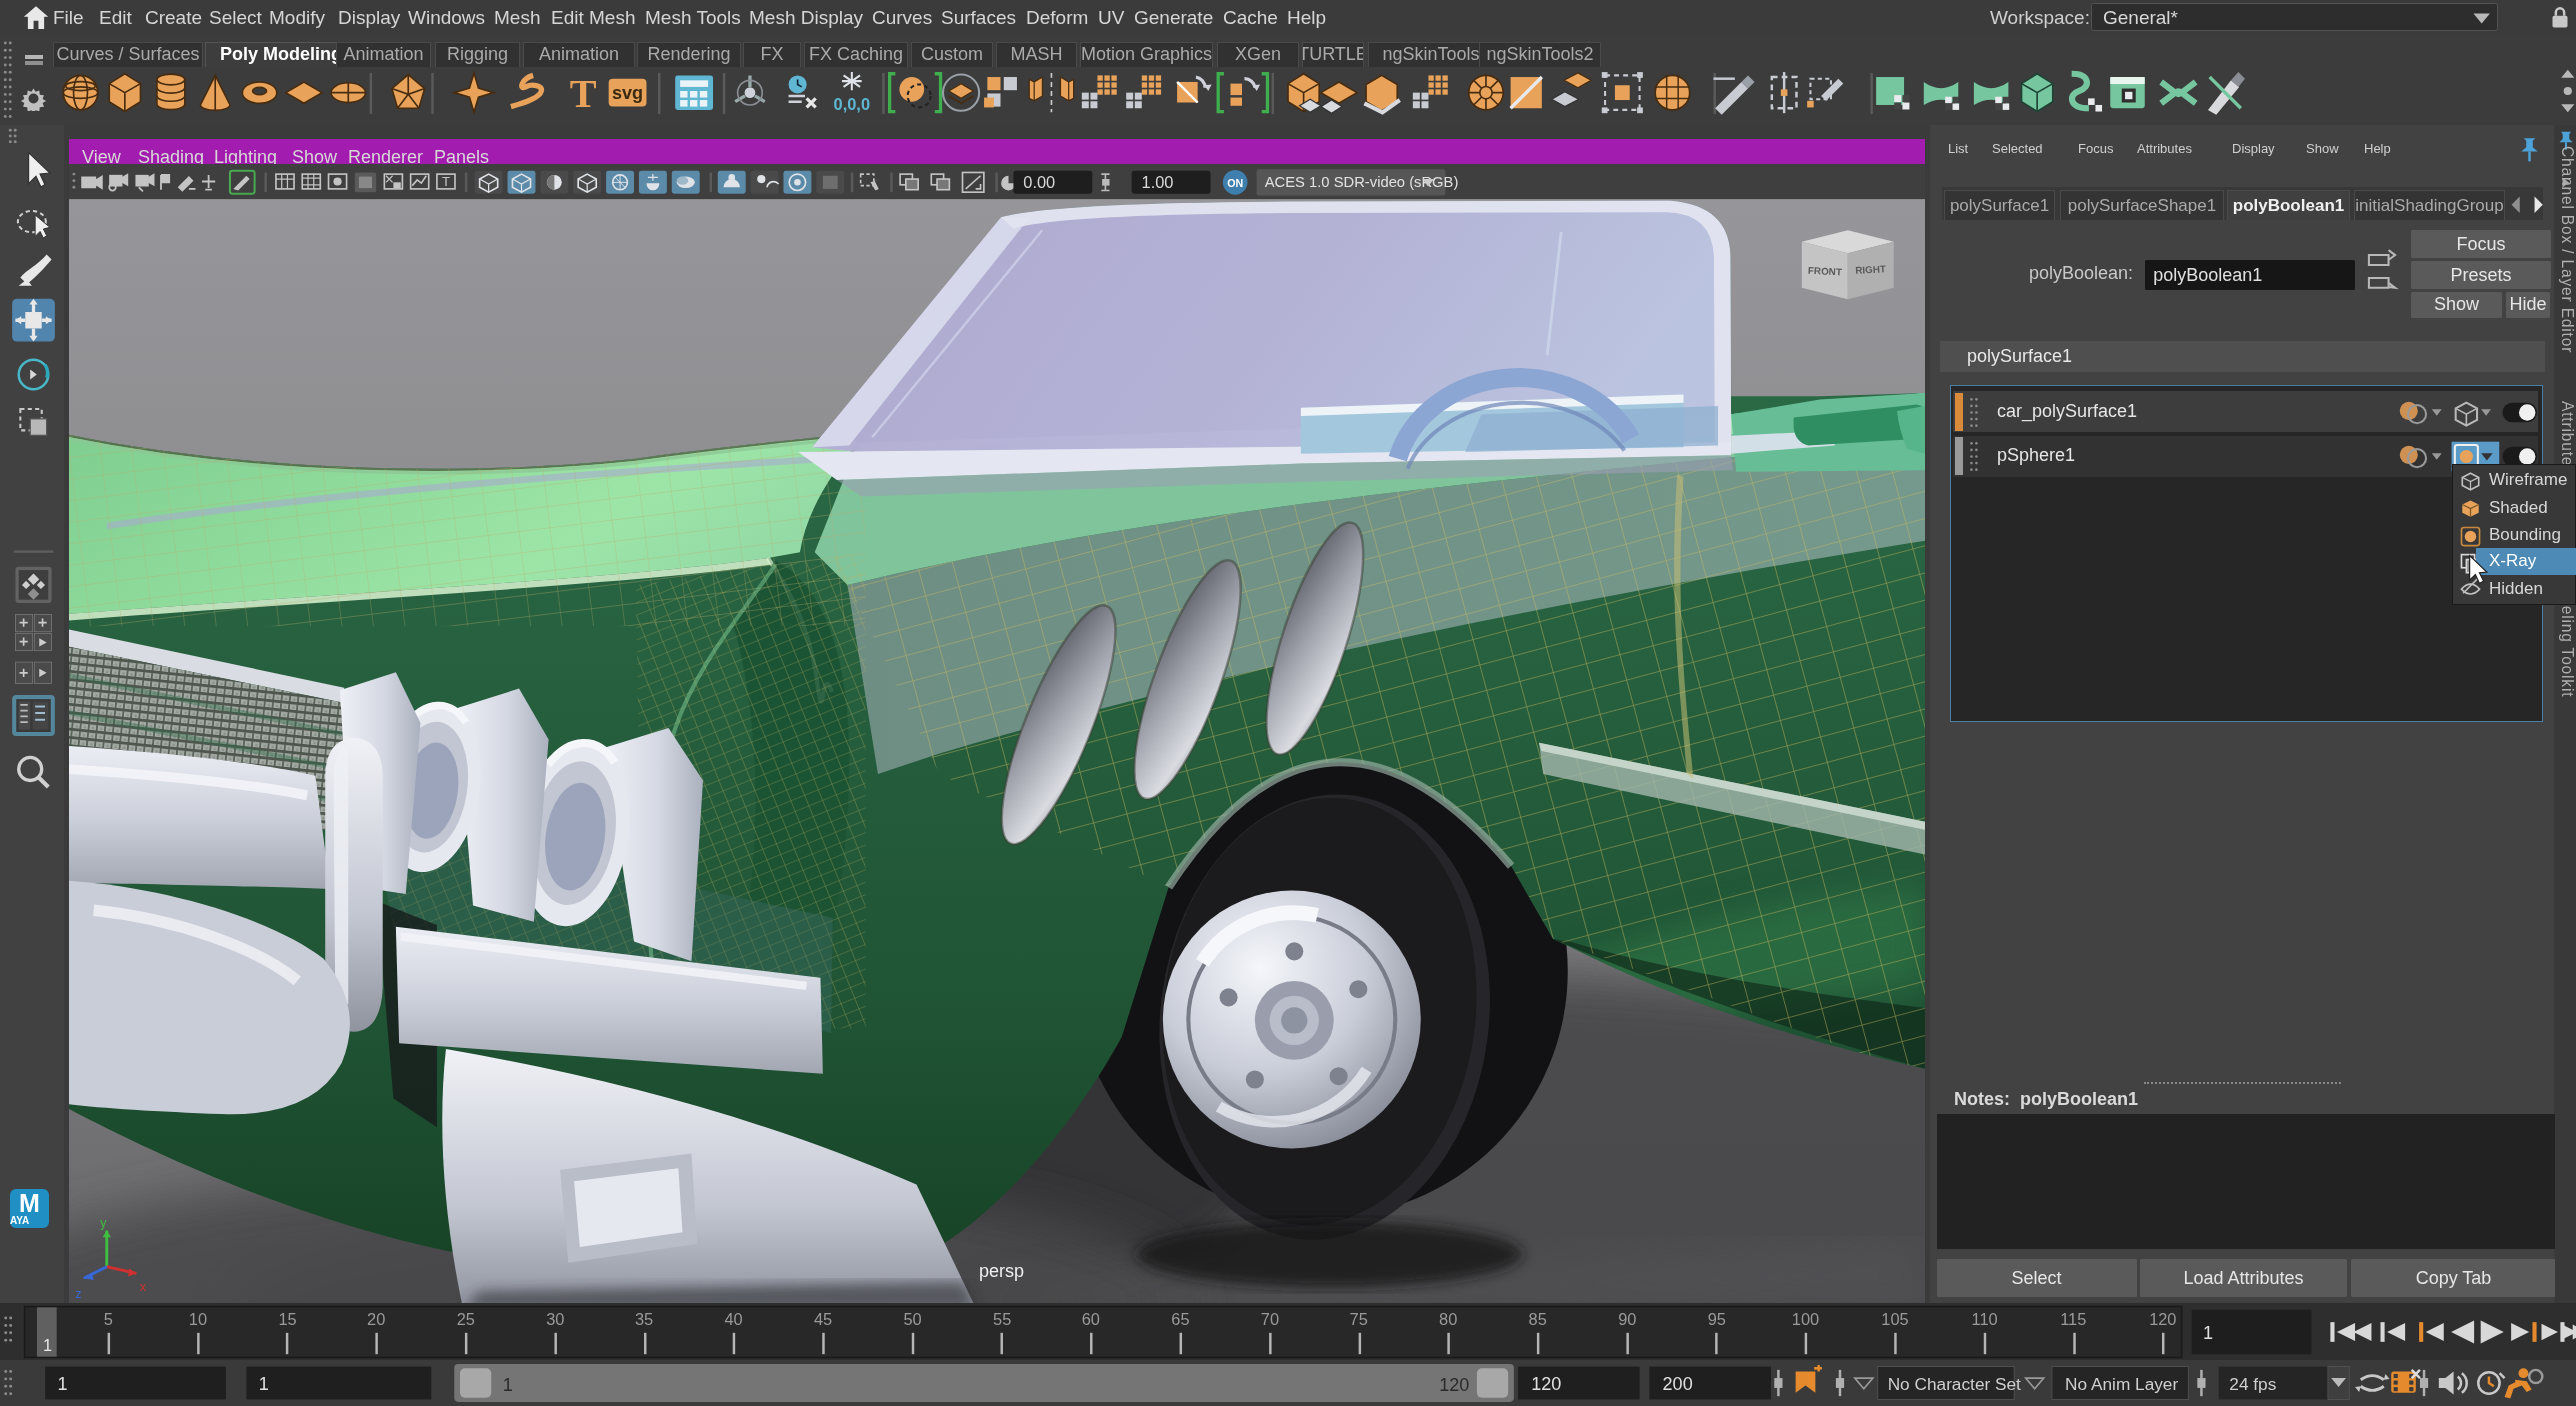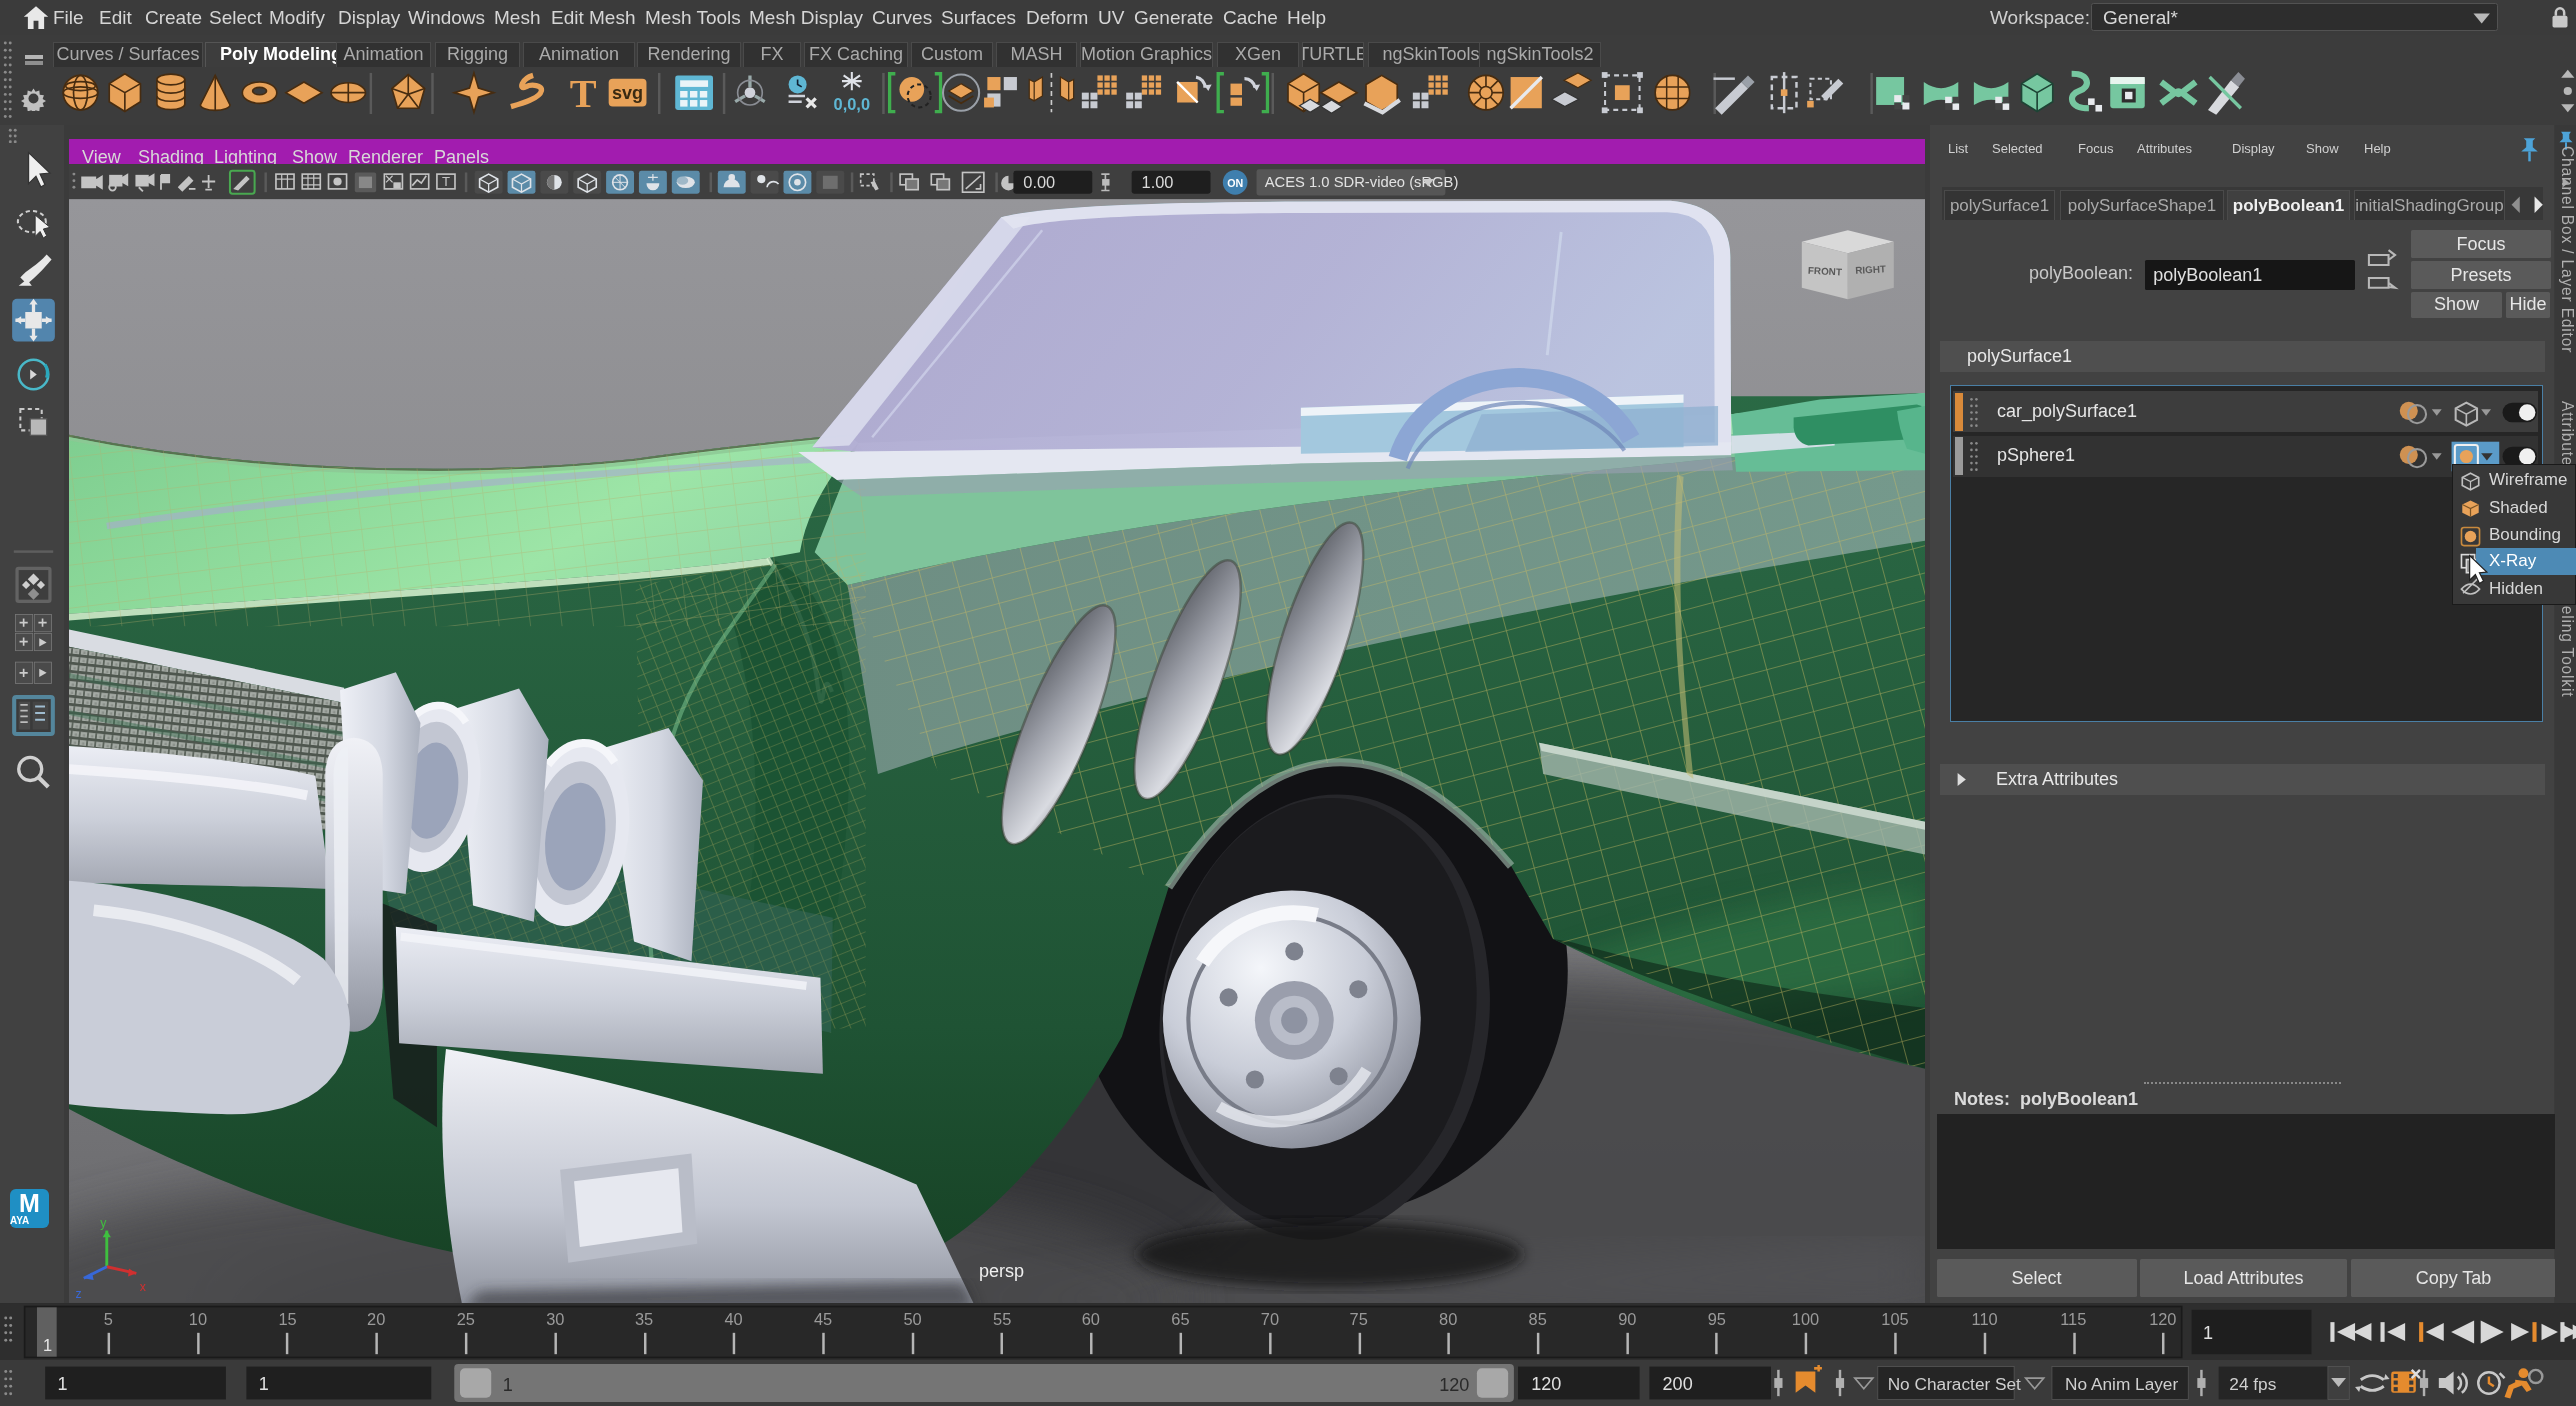--- a/index.html
+++ b/index.html
@@ -804,23 +804,20 @@
 <circle cx="18" cy="18" r="11" fill="#cf9152"></circle>
       <circle cx="28" cy="22" r="11" fill="none" stroke="#9a9a9a" stroke-width="2.5"></circle>
       <path d="M46 16 l12 0 -6 8 Z" fill="#999"></path>
 <rect x="70" y="2" width="58" height="36" fill="#5b9bc8"></rect>
       <rect x="74" y="6" width="28" height="28" rx="3" fill="none" stroke="#f0f0f0" stroke-width="2.5"></rect>
       <circle cx="88" cy="20" r="8" fill="#e8a259"></circle>
       <path d="M106 16 l14 0 -7 9 Z" fill="#333"></path>
 <rect x="132" y="8" width="42" height="24" rx="12" fill="#1a1a1a"></rect>
       <circle cx="162" cy="20" r="10" fill="#f0f0f0"></circle>
 </svg>
-<div class="abs" style="left:10px;top:639px;width:605px;height:31px;background:#4f4f4f;color:#e8e8e8;font-size:18px;line-height:31px"><svg width="11.5" height="15" style="margin:8.2px 0 0 16.4px" viewBox="0 0 14 18">
-        <path d="M2 1 L12 9 L2 17 Z" fill="#ddd"></path>
-      </svg><span style="position:absolute;left:56px;top:0">Extra Attributes</span></div>
 <div class="abs" style="left:214px;top:957px;width:197px;height:0;border-top:2.5px dotted #888"></div>
 <span class="abs" style="left:24px;top:964px;font-size:18px;color:#dadada;font-weight:bold">Notes:&nbsp;&nbsp;polyBoolean1</span>
 <div class="abs" style="left:6.6px;top:989px;width:618px;height:135px;background:#222222"></div>
 <div class="btn" style="left:6.6px;top:1134px;width:200px;height:38px">Select</div>
 <div class="btn" style="left:210px;top:1134px;width:207px;height:38px">Load Attributes</div>
 <div class="btn" style="left:421px;top:1134px;width:205px;height:38px">Copy Tab</div>
 </div>
 <div class="abs" style="left:2452px;top:464px;width:124px;height:141px;background:#383838;border:0.8px solid #1a1a1a;z-index:30">
 <svg class="abs" style="left:5px;top:5px" width="25" height="161" viewBox="0 0 30 196">
 <path d="M15 4 l10 5 v10 l-10 5 -10 -5 V9 Z" fill="none" stroke="#c0c0c0" stroke-width="2"></path>

